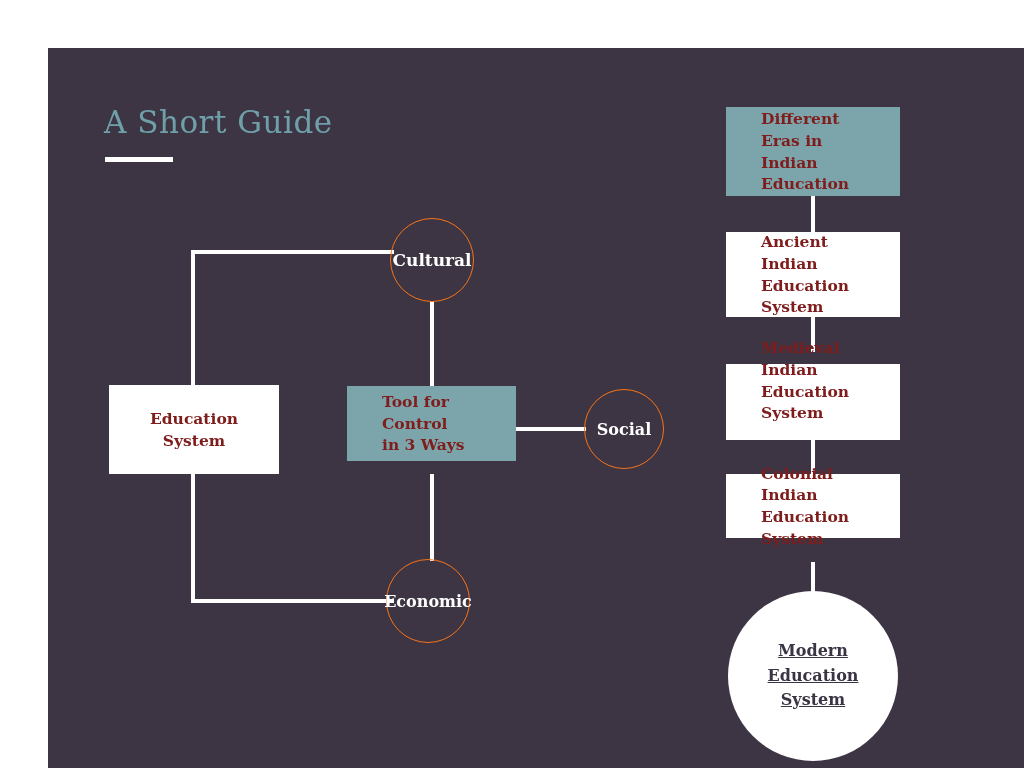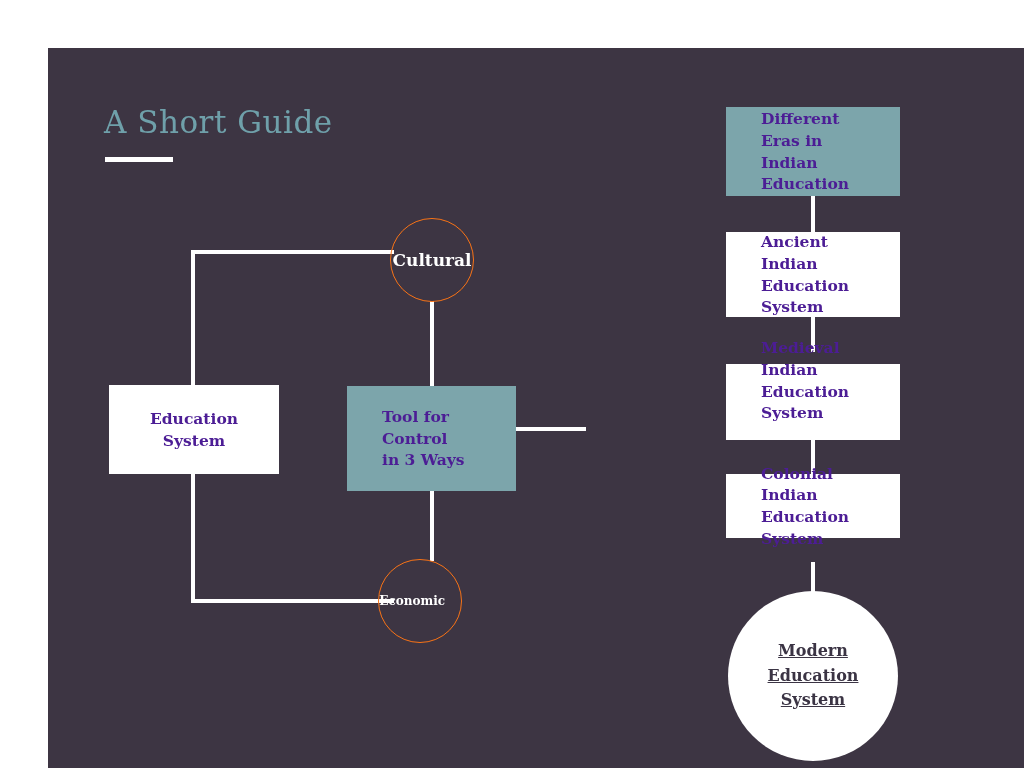--- a/index.html
+++ b/index.html
@@ -38,21 +38,21 @@
     background: #ffffff;
   }
 
   .node-box {
     position: absolute;
     display: flex;
     align-items: center;
     font-weight: 700;
     font-size: 15.5px;
     line-height: 1.4;
-    color: #4c1d95;
+    color: #7f1d1d;
     white-space: pre-line;
   }
 
   .node-box.white { background: #ffffff; }
   .node-box.teal { background: #7ca5ab; }
   .node-box.center { justify-content: center; text-align: center; }
   .node-box.leftpad { padding-left: 19px; padding-right: 8px; text-align: left; }
 
   .node-circle {
     position: absolute;
@@ -80,25 +80,25 @@
   
   #line-top-h        { left: 127px; top: 186px; width: 203px; height: 4px; }
   #line-left-v-top   { left: 127px; top: 186px; width: 4px;  height: 135px; }
   #line-left-v-bot   { left: 127px; top: 410px; width: 4px;  height: 129px; }
   #line-bottom-h     { left: 127px; top: 535px; width: 203px; height: 4px; }
   #line-cultural-tool{ left: 366px; top: 237px; width: 4px;  height: 85px; }
   #line-tool-economic{ left: 366px; top: 410px; width: 4px;  height: 87px; }
   #line-tool-social  { left: 452px; top: 363px; width: 70px; height: 4px; }
 
   #education-box { left: 45px;  top: 321px; width: 170px; height: 89px; }
-  #tool-box      { left: 283px; top: 322px; width: 169px; height: 105px; }
+  #tool-box      { left: 283px; top: 322px; width: 169px; height: 75px; }
 
   #cultural-circle { left: 326px; top: 154px; width: 84px; height: 84px; font-size: 17px; }
   #social-circle   { left: 520px; top: 325px; width: 80px; height: 80px; font-size: 16px; }
-  #economic-circle { left: 314px; top: 495px; width: 84px; height: 84px; font-size: 12px; justify-content: flex-end; }
+  #economic-circle { left: 322px; top: 495px; width: 84px; height: 84px; font-size: 16px; }
 
   
   #eras-header-box { left: 662px; top: 43px;  width: 174px; height: 89px; }
   #ancient-box     { left: 662px; top: 168px; width: 174px; height: 85px; justify-content: center; }
   #medieval-box    { left: 662px; top: 300px; width: 174px; height: 76px; align-items: flex-end; }
   #colonial-box    { left: 662px; top: 410px; width: 174px; height: 64px; }
 
   #line-flow-1 { left: 747px; top: 132px; width: 4px; height: 36px; }
   #line-flow-2 { left: 747px; top: 253px; width: 4px; height: 35px; }
   #line-flow-3 { left: 747px; top: 375px; width: 4px; height: 35px; }
@@ -128,20 +128,23 @@
 
   <div class="node-box teal leftpad" id="tool-box">
     <span>Tool for Control
 in 3 Ways</span>
   </div>
 
   <div class="node-circle outlined" id="cultural-circle">
     <span>Cultural</span>
   </div>
 
+  <div class="node-circle outlined" id="social-circle">
+    <span>Social</span>
+  </div>
 
   <div class="node-circle outlined" id="economic-circle">
     <span>Economic</span>
   </div>
 
   <div class="line" id="line-flow-1"></div>
   <div class="line" id="line-flow-2"></div>
   <div class="line" id="line-flow-3"></div>
   <div class="line" id="line-flow-4"></div>
 

